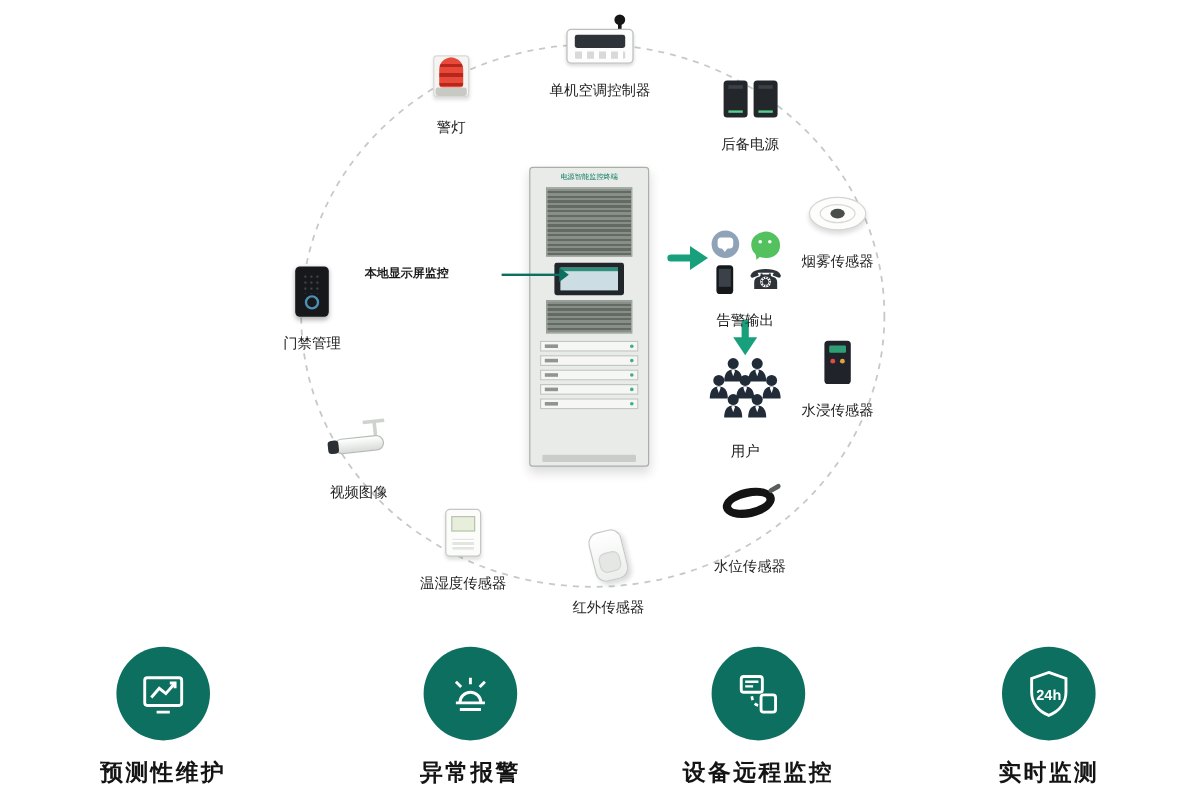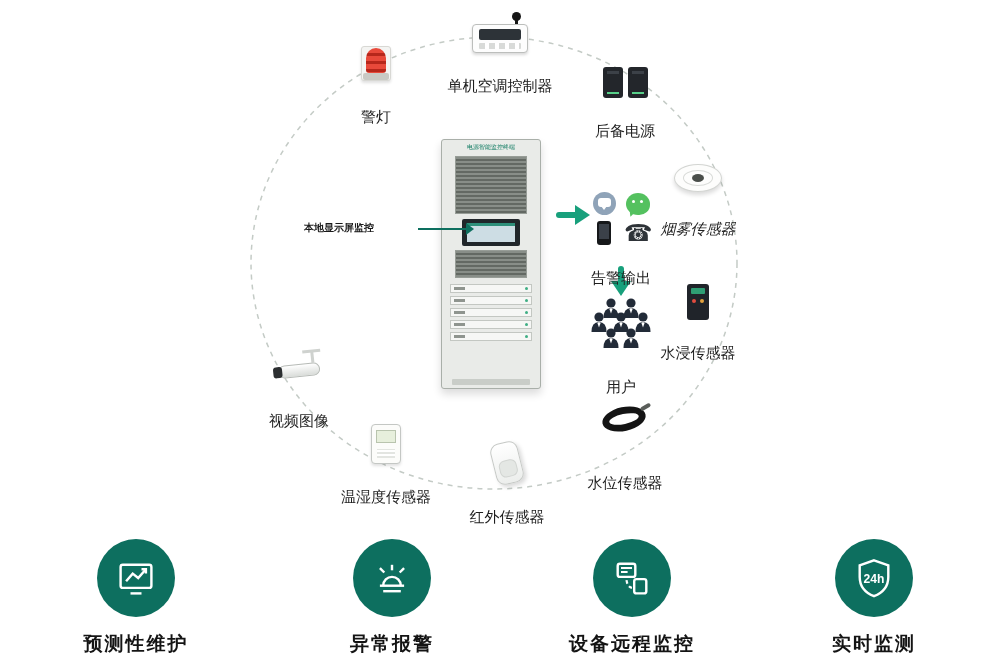--- a/index.html
+++ b/index.html
@@ -6,21 +6,21 @@
   html,body { background:#ffffff; }
   body { font-family: "Liberation Sans", "DejaVu Sans", sans-serif; }
 
   .canvas { position:relative; width:1001px; height:655px; background:#ffffff; overflow:hidden; }
 
   .ring-svg { position:absolute; left:0; top:0; }
 
   
   .node { position:absolute; display:flex; flex-direction:column; align-items:center; }
   .icon-wrap { display:flex; align-items:center; justify-content:center; }
-  .nlabel { margin-top:24px; font-size:15px; color:#1e1e1e; white-space:nowrap; text-align:center; }
+  .nlabel { margin-top:14px; font-size:12px; color:#1e1e1e; white-space:nowrap; text-align:center; }
 
   
   .cabinet { position:absolute; left:441px; top:139px; width:100px; height:250px;
              background:#e9ebe8; border:1px solid #a9afa9; border-radius:3px;
              box-shadow:0 5px 9px rgba(0,0,0,.14); }
   .cab-brand { margin-top:3px; text-align:center; font-size:6px; color:#0d7a60; white-space:nowrap; overflow:hidden; }
   .cab-grille { margin:4px auto 0; width:72px; border:1px solid #979d97;
                 background:repeating-linear-gradient(180deg,#888e88 0 2px,#636963 2px 4px); }
   .g1 { height:58px; }
   .g2 { height:28px; }
@@ -206,29 +206,36 @@
 
   <div class="node" style="left:569px; top:66px; width:112px;">
     <div class="icon-wrap bpower">
       <div class="bp-box"></div>
       <div class="bp-box"></div>
     </div>
     <div class="nlabel">后备电源</div>
   </div>
 
 
-  <div class="node" style="left:641px; top:162px; width:114px;font-style:italic;">
+  <div class="node" style="left:641px; top:162px; width:114px;">
     <div class="icon-wrap smoke">
       <div class="smoke-outer"></div>
       <div class="smoke-inner"></div>
       <div class="smoke-center"></div>
     </div>
     <div class="nlabel">烟雾传感器</div>
   </div>
 
+  <div class="node" style="left:205px; top:222px; width:110px;">
+    <div class="icon-wrap keypad">
+      <div class="keypad-grid"></div>
+      <div class="keypad-ring"></div>
+    </div>
+    <div class="nlabel">门禁管理</div>
+  </div>
 
   <div class="node" style="left:576px; top:192px; width:90px;">
     <div class="alarm-grid">
       <div class="ai ai-sms"></div>
       <div class="ai ai-wechat"></div>
       <div class="ai ai-phone"></div>
       <div class="ai ai-tel">☎</div>
     </div>
     <div class="nlabel">告警输出</div>
   </div>

